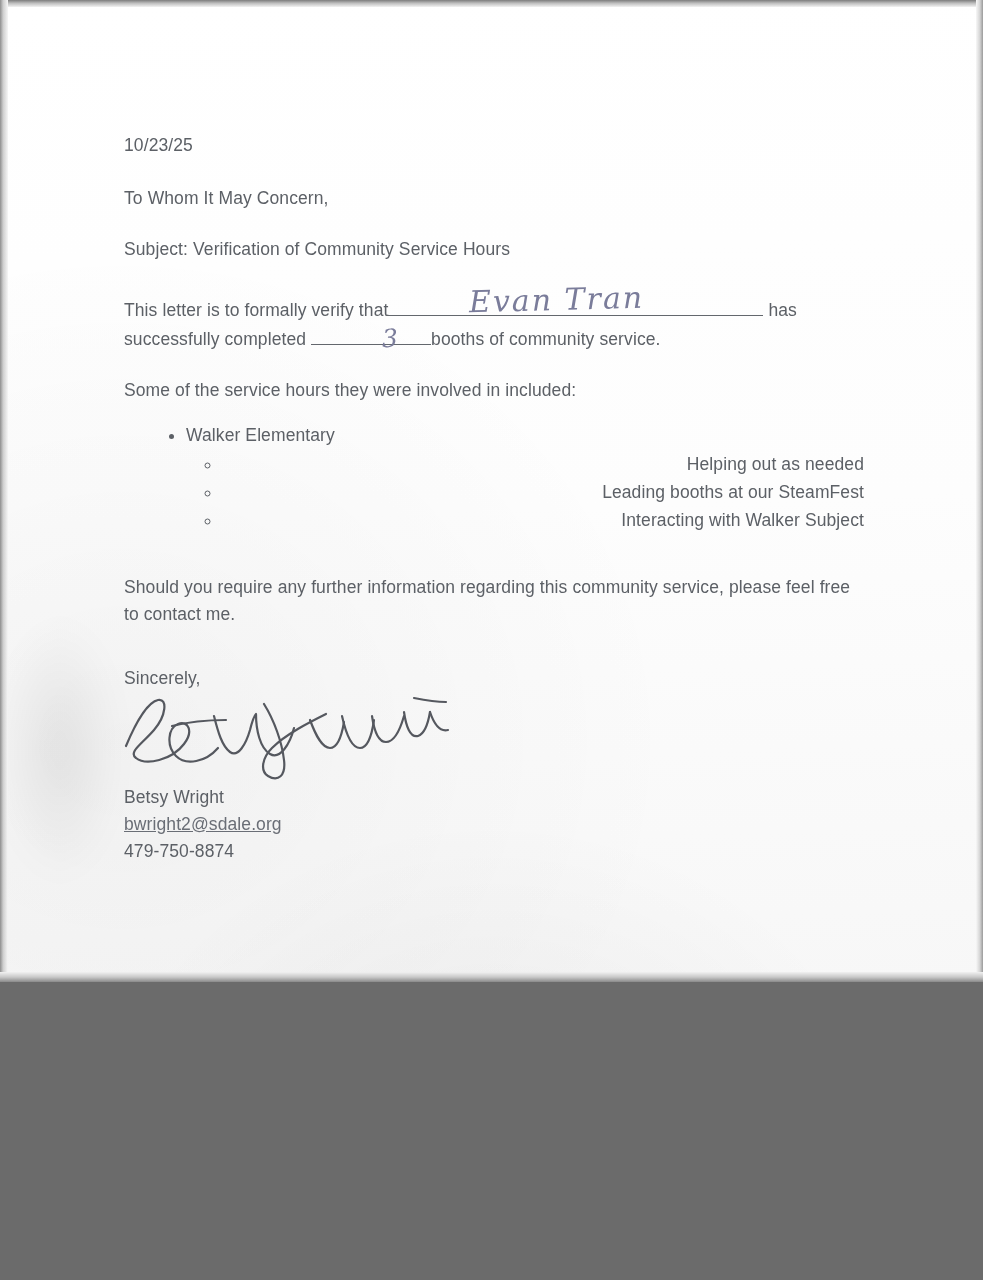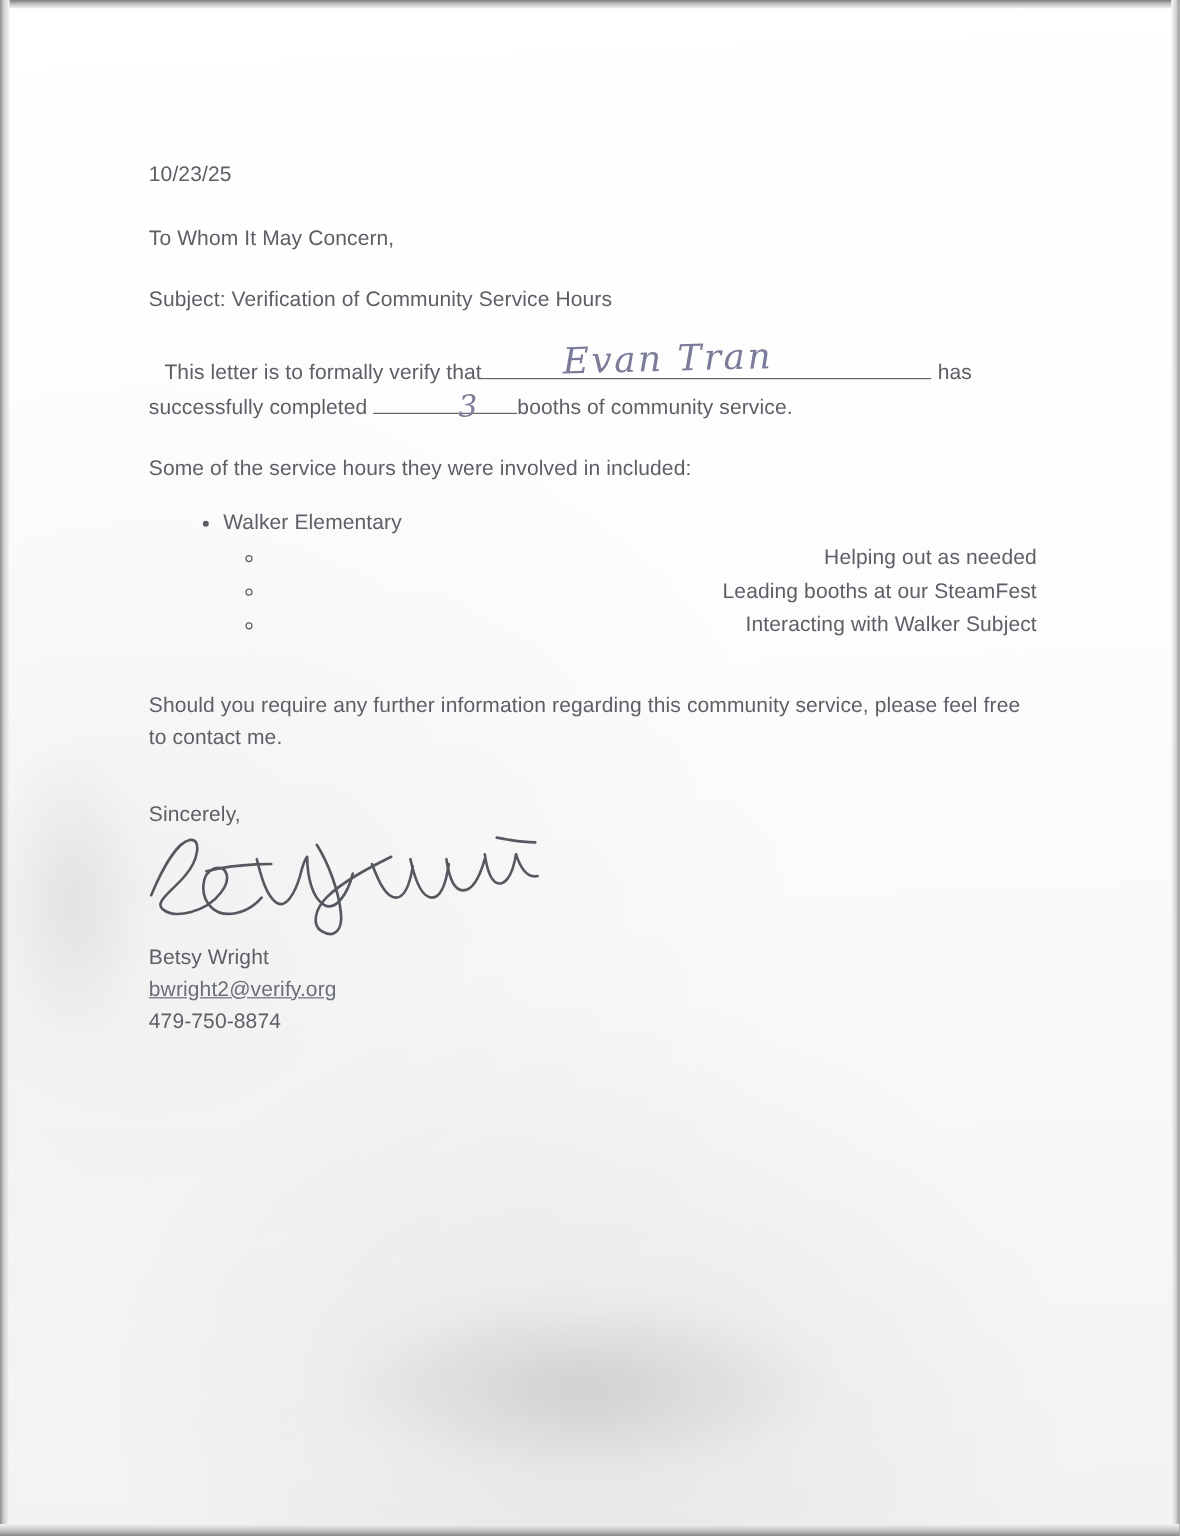--- a/index.html
+++ b/index.html
@@ -11,22 +11,22 @@
     width: 983px;
     height: 1280px;
     overflow: hidden;
     font-family: "Liberation Sans", sans-serif;
   }
 
   
   .scan {
     position: relative;
     width: 983px;
-    height: 1280px;
-    background: #ffffff;
+    height: 982px;
+    background: #000000;
     overflow: hidden;
   }
 
   
   .paper {
     position: absolute;
     left: 6px;
     top: 4px;
     width: 971px;
     height: 1272px;
@@ -90,21 +90,20 @@
   }
   .subject {
     margin-bottom: 33px;
   }
   .verify-block {
     position: relative;
     margin-bottom: 24px;
   }
   .verify-line1 {
     white-space: nowrap;
-    margin-left: 13px;
   }
   .blank-name {
     display: inline-block;
     width: 375px;
     border-bottom: 1.5px solid #63676d;
     vertical-align: baseline;
     position: relative;
     height: 19px;
   }
   .blank-hours {
@@ -237,21 +236,21 @@
           <path d="M258 30 C 260 44, 264 56, 272 56 C 280 56, 286 44, 290 30"></path>
           <path d="M290 26 C 292 40, 296 52, 304 50 C 310 48, 314 38, 316 26"></path>
           <path d="M300 12 C 310 14, 322 16, 332 16"></path>
           <path d="M316 26 C 320 38, 326 46, 334 44"></path>
         </g>
       </svg>
     </div>
 
     <div class="signer-name">Betsy Wright</div>
     <div>
-      <span class="signer-email">bwright2@verify.org</span>
+      <span class="signer-email">bwright2@sdale.org</span>
     </div>
     <div class="signer-phone">479-750-8874</div>
 
   </div>
 
   <div class="edge-top"></div>
   <div class="edge-left"></div>
   <div class="edge-right"></div>
   <div class="edge-bottom"></div>
 </div>

